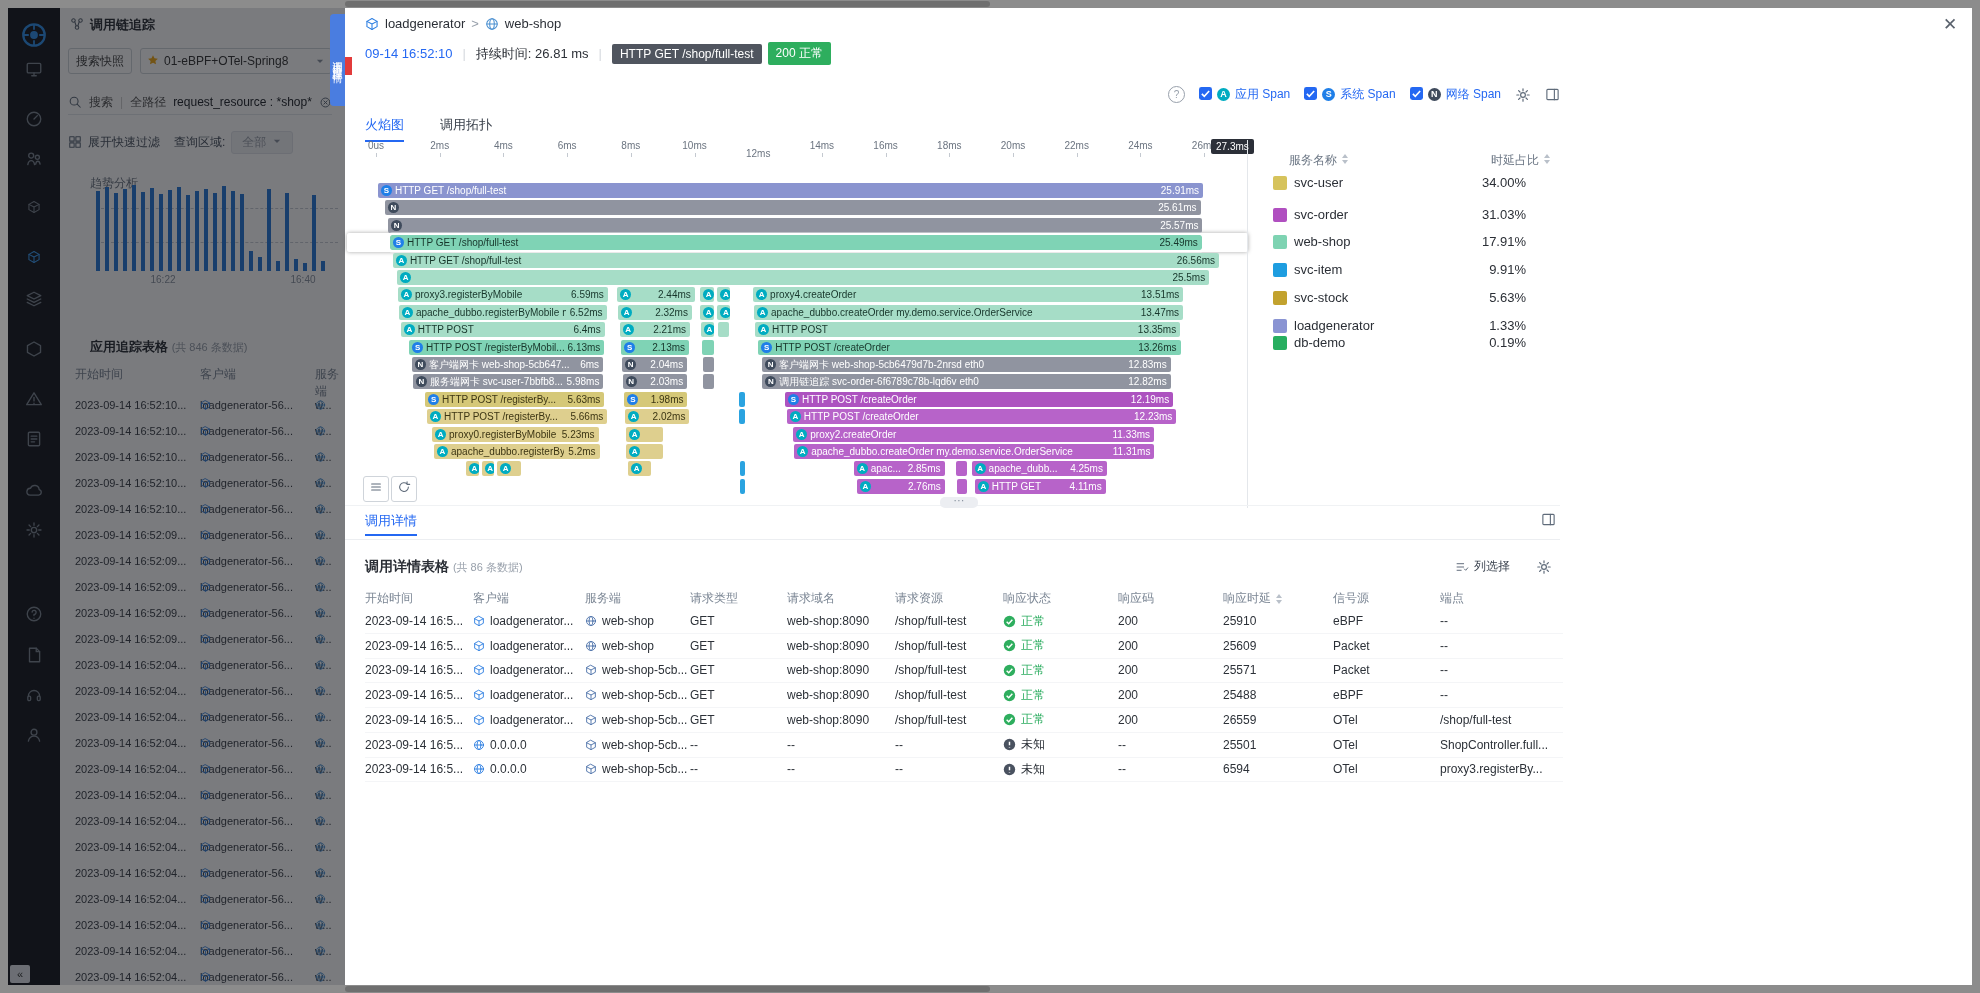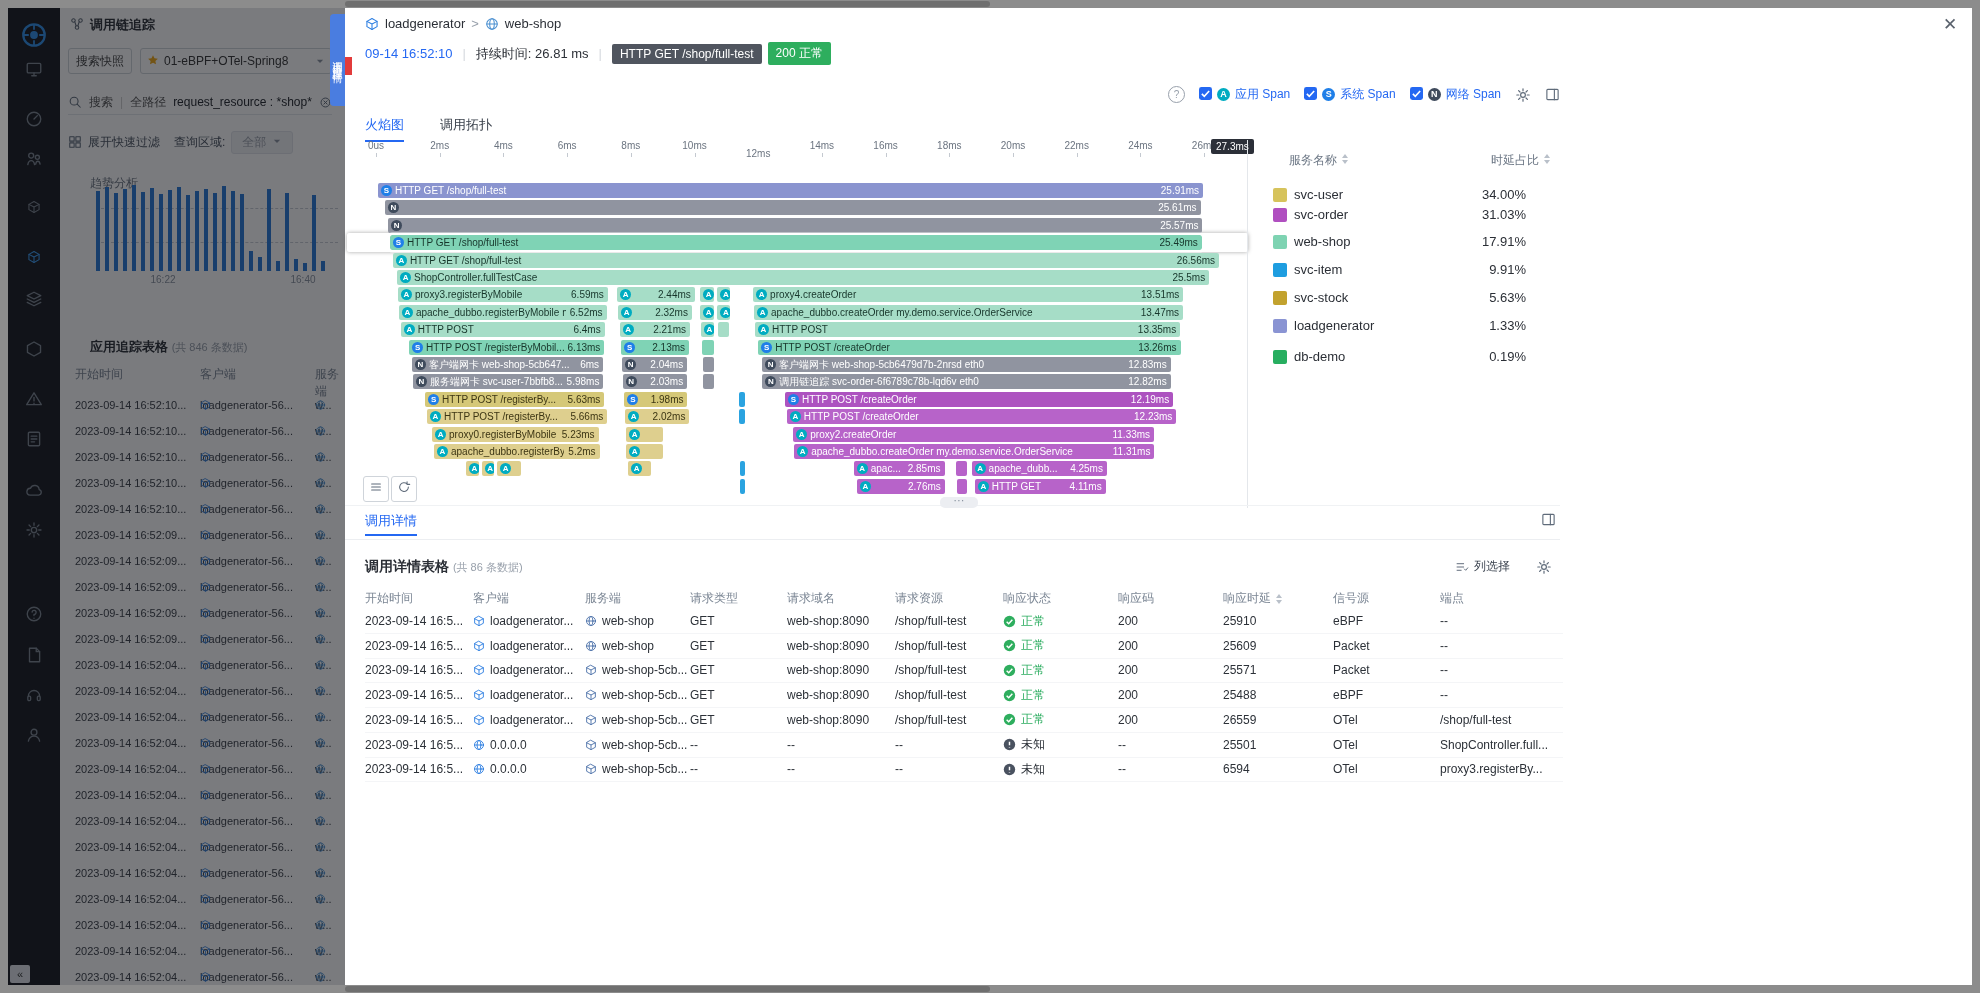--- a/index.html
+++ b/index.html
@@ -787,21 +787,20 @@
             <span class="lb">HTTP GET /shop/full-test</span>
             <span class="dl">25.49ms</span>
           </div>
           <div class="fspan" style="left: 47.8805px; top: 244.6px; width: 826.189px; background: rgb(166, 221, 199); color: rgb(23, 54, 43);">
             <span class="chip" style="background:#00acc1">A</span>
             <span class="lb">HTTP GET /shop/full-test</span>
             <span class="dl">26.56ms</span>
           </div>
           <div class="fspan" style="left: 52.021px; top: 262px; width: 812.175px; background: rgb(166, 221, 199); color: rgb(23, 54, 43);">
             <span class="chip" style="background:#00acc1">A</span>
-            <span class="lb">ShopController.fullTestCase</span>
             <span class="dl">25.5ms</span>
           </div>
           <div class="fspan" style="left: 52.9765px; top: 279.4px; width: 209.892px; background: rgb(166, 221, 199); color: rgb(23, 54, 43);">
             <span class="chip" style="background:#00acc1">A</span>
             <span class="lb">proxy3.registerByMobile</span>
             <span class="dl">6.59ms</span>
           </div>
           <div class="fspan" style="left: 53.932px; top: 296.8px; width: 207.662px; background: rgb(166, 221, 199); color: rgb(23, 54, 43);">
             <span class="chip" style="background:#00acc1">A</span>
             <span class="lb">apache_dubbo.registerByMobile my...</span>
@@ -1015,21 +1014,21 @@
             </span>
           <span class="c2">
               <span>时延占比</span>
               <span id="sort2"><svg width="8" height="12" viewBox="0 0 8 12">
                   <path d="M4 1 7 5H1z" fill="#b9c0c9"></path>
                   <path d="M4 11 1 7h6z" fill="#b9c0c9"></path>
                 </svg></span>
             </span>
         </div>
         <div id="svc-rows">
-            <div class="svcrow" style="top: 42px; text-align: center;">
+            <div class="svcrow" style="top: 30px; text-align: center;">
               <span class="sw" style="background:#d6c35c"></span>
       <span class="svcname">svc-user</span>
       <span class="svcval">34.00%</span>
             </div>
             <div class="svcrow" style="top: 61.7px;">
               <span class="sw" style="background:#b04fc0"></span>
       <span class="svcname">svc-order</span>
       <span class="svcval">31.03%</span>
             </div>
             <div class="svcrow" style="top: 89.4px;">
@@ -1045,21 +1044,21 @@
             <div class="svcrow" style="top: 144.8px;">
               <span class="sw" style="background:#c2a22e"></span>
       <span class="svcname">svc-stock</span>
       <span class="svcval">5.63%</span>
             </div>
             <div class="svcrow" style="top: 172.5px;">
               <span class="sw" style="background:#8a94d3"></span>
       <span class="svcname">loadgenerator</span>
       <span class="svcval">1.33%</span>
             </div>
-            <div class="svcrow" style="top: 204px;">
+            <div class="svcrow" style="top: 190px;">
               <span class="sw" style="background:#27ae60"></span>
       <span class="svcname">db-demo</span>
       <span class="svcval">0.19%</span>
             </div>
           </div>
       </div>
 
       <div class="hr1"></div>
       <div class="split">⋯</div>
 

